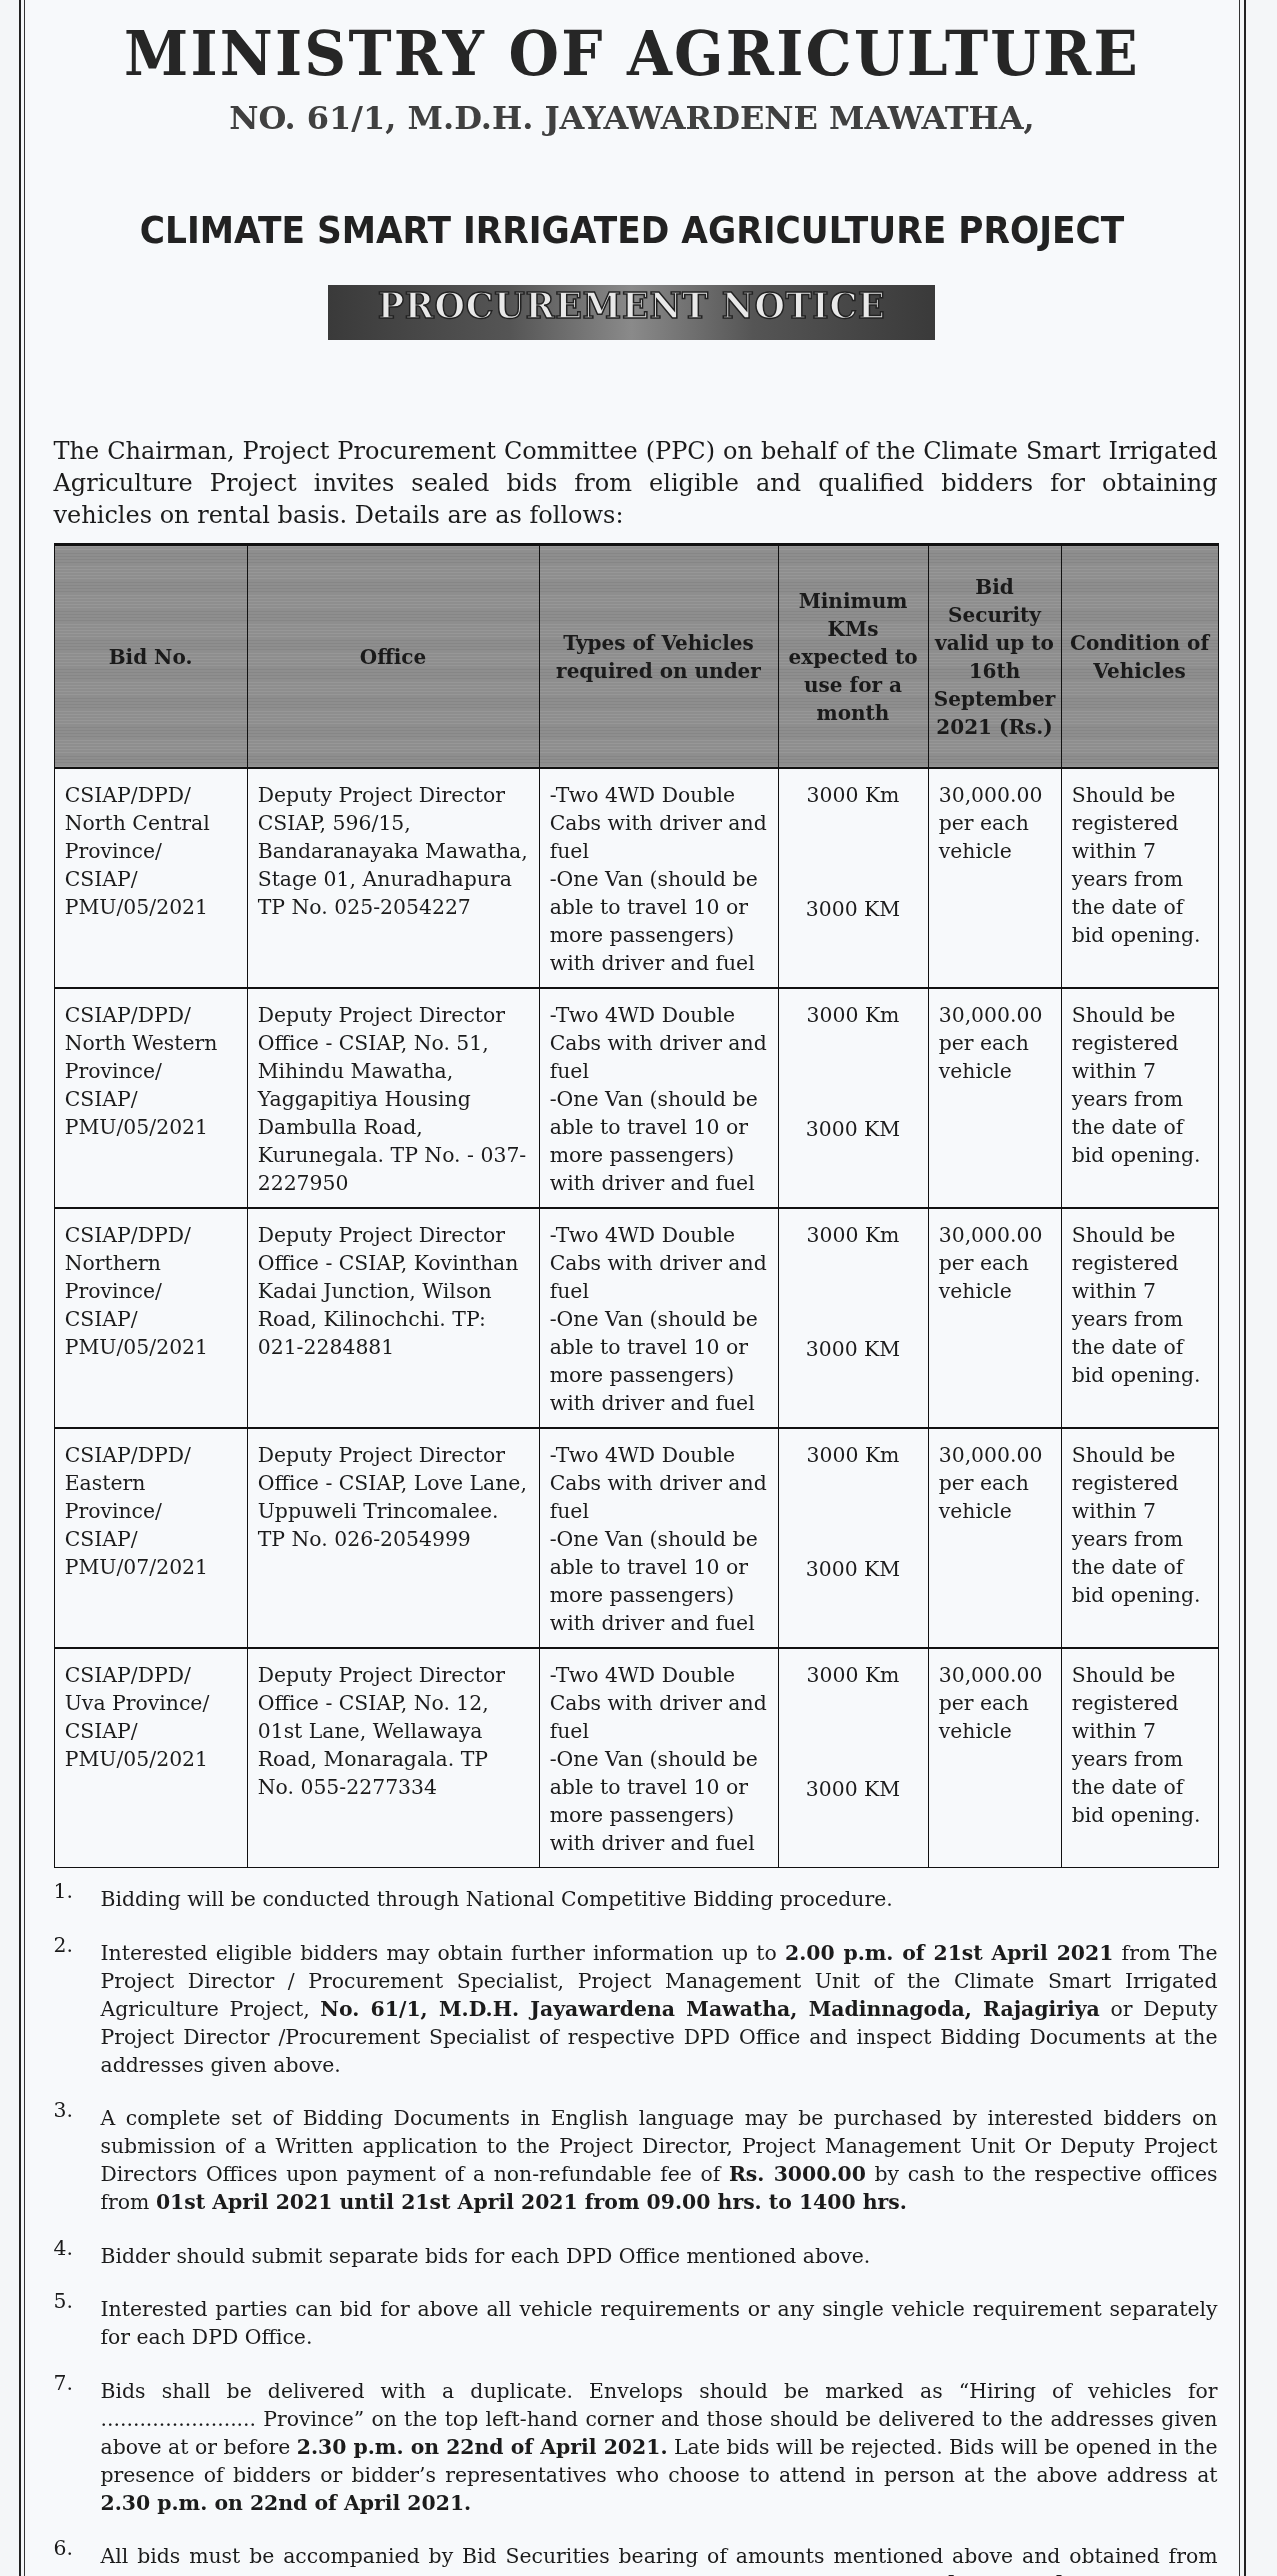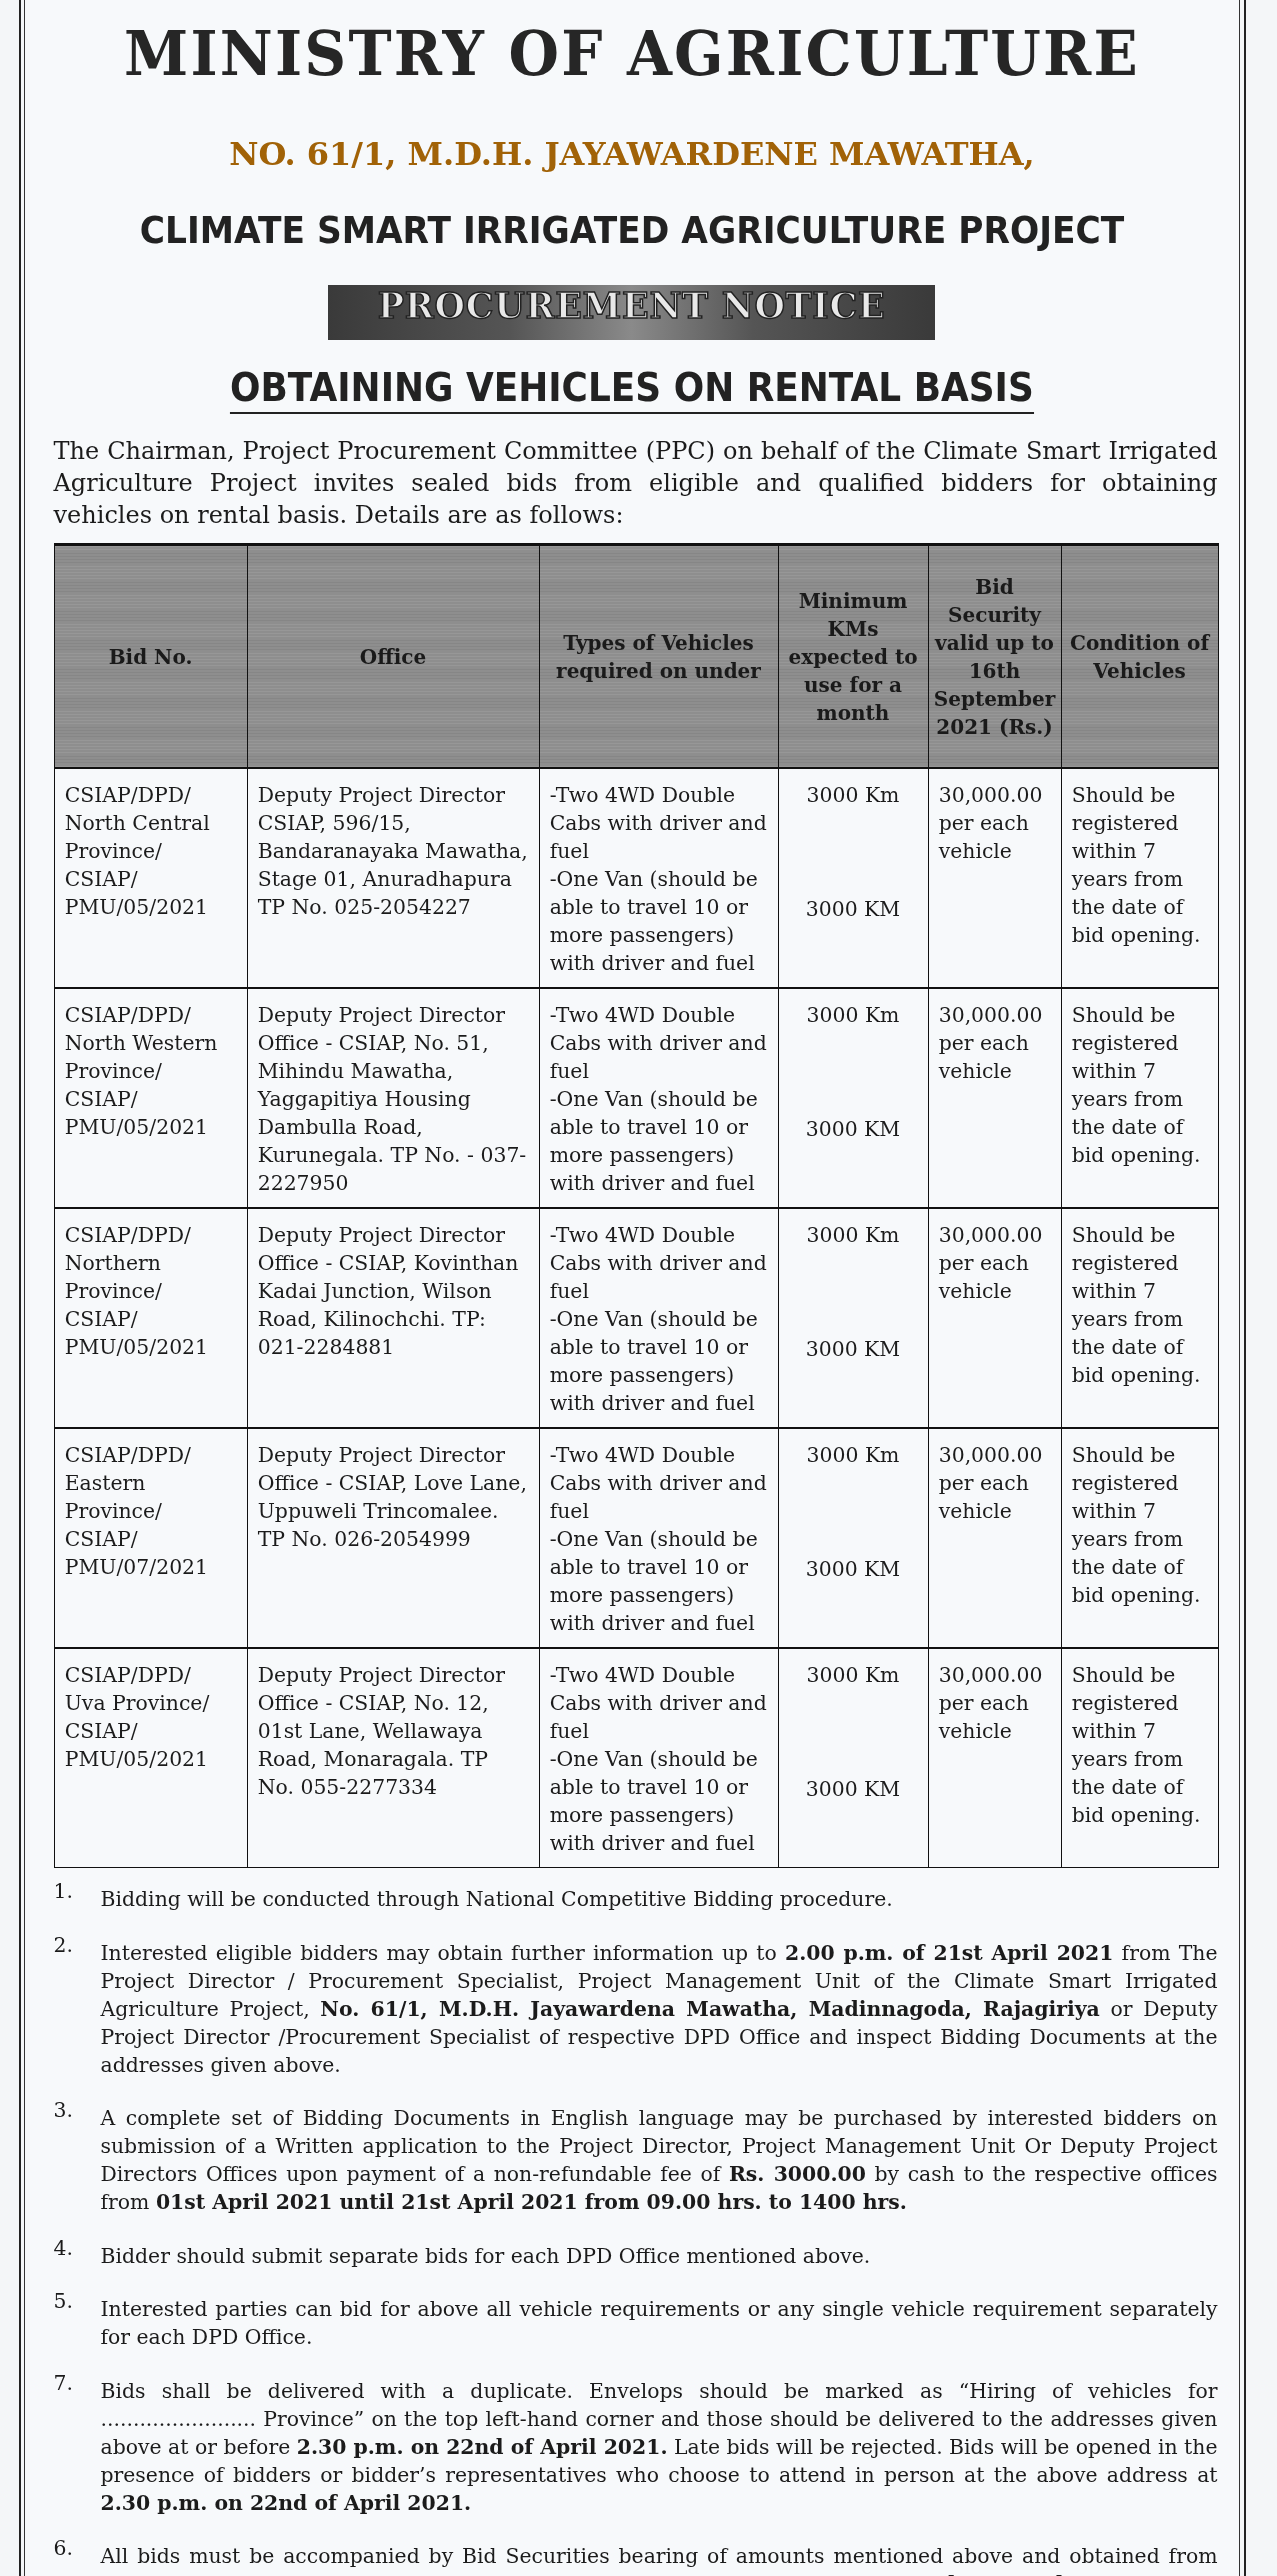--- a/index.html
+++ b/index.html
@@ -2,21 +2,21 @@
 <html style="font-size:11.7px"><head>
 <meta charset="utf-8">
 <style>
   html,body{margin:0;padding:0;}
   body{width:1277px;height:2576px;background:#f4f6f8;position:relative;overflow:hidden;font-family:"DejaVu Serif","Liberation Serif",serif;color:#1b1b1b;}
   .edge-left{position:absolute;left:19px;top:0;width:5.8px;height:2576px;border-left:2.2px solid #222;border-right:1.5px solid #333;box-sizing:border-box;}
   .edge-right{position:absolute;left:1239px;top:0;width:6.6px;height:2576px;border-left:1.5px solid #333;border-right:2.2px solid #222;box-sizing:border-box;}
   .page{position:absolute;left:25px;top:0;width:1214px;height:2576px;background:#f7f9fb;}
   .c{text-align:center;}
   .title{position:absolute;left:0;width:1214px;top:20.4px;font-family:"DejaVu Serif",serif;font-weight:bold;font-size:58px;letter-spacing:2.2px;color:#262626;transform:scaleY(1.05);}
-  .addr{position:absolute;left:0;width:1214px;font-family:"DejaVu Serif",serif;font-weight:bold;font-size:32px;color:#a16207;margin-top:36px;}
+  .addr{position:absolute;left:0;width:1214px;font-family:"DejaVu Serif",serif;font-weight:bold;font-size:32px;color:#404040;}
   .addr1{top:99px;}
   .addr2{top:146px;}
   .proj{position:absolute;left:0;width:1214px;top:209px;font-family:"DejaVu Sans",sans-serif;font-weight:bold;font-size:37px;color:#222;transform:scaleX(0.93);}
   .notice{position:absolute;left:303px;top:285px;width:607px;height:55px;background:linear-gradient(90deg,#3a3a3a 0%,#555 30%,#8a8a8a 50%,#555 70%,#3a3a3a 100%);display:flex;align-items:flex-start;justify-content:center;}
   .notice span{font-family:"DejaVu Serif",serif;font-weight:bold;font-size:35px;color:#e8e8e8;-webkit-text-stroke:1.5px #222;letter-spacing:0.7px;}
   .sub{position:absolute;left:0;width:1214px;top:365px;font-family:"DejaVu Sans",sans-serif;font-weight:bold;font-size:39px;color:#222;}
   .sub span{border-bottom:2.9px solid #222;padding-bottom:1.5px;display:inline-block;transform:scaleX(0.92);}
   .intro{position:absolute;left:28.5px;top:435px;width:1164px;font-size:24px;line-height:32px;text-align:justify;}
   table.bids{position:absolute;left:28.5px;top:543px;width:1164px;border-collapse:collapse;table-layout:fixed;font-size:20.4px;}
   table.bids th{background:#8e8e8e;background-image:repeating-linear-gradient(0deg,rgba(255,255,255,0.08) 0 1.5px,rgba(0,0,0,0.06) 1.5px 2.9px);height:219px;font-weight:bold;font-size:20px;line-height:28px;color:#1a1a1a;border:1.5px solid #111;border-top:3.7px solid #111;vertical-align:middle;}
@@ -35,23 +35,20 @@
 <div class="edge-left"></div>
 <div class="edge-right"></div>
 
 <div class="page">
   <div class="title c">MINISTRY OF AGRICULTURE</div>
   <div class="addr addr1 c">NO. 61/1, M.D.H. JAYAWARDENE MAWATHA,</div>
   <div class="proj c">CLIMATE SMART IRRIGATED AGRICULTURE PROJECT</div>
   <div class="notice">
     <span>PROCUREMENT NOTICE</span>
   </div>
-  <div class="sub c">
-    <span>OBTAINING VEHICLES ON RENTAL BASIS</span>
-  </div>
   <div class="intro">The Chairman, Project Procurement Committee (PPC) on behalf of the Climate Smart Irrigated Agriculture Project invites sealed bids from eligible and qualified bidders for obtaining vehicles on rental basis. Details are as follows:</div>
 
   <table class="bids">
     <colgroup>
       <col style="width:193px">
         <col style="width:292px">
         <col style="width:239px">
         <col style="width:150px">
         <col style="width:133px">
         <col style="width:157px">

